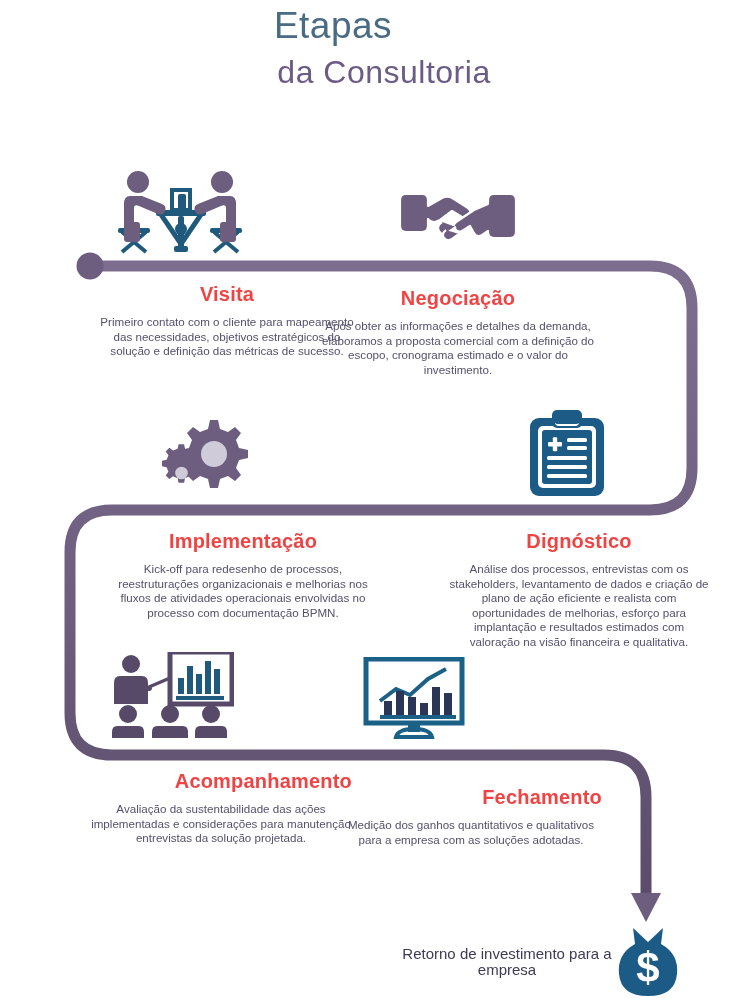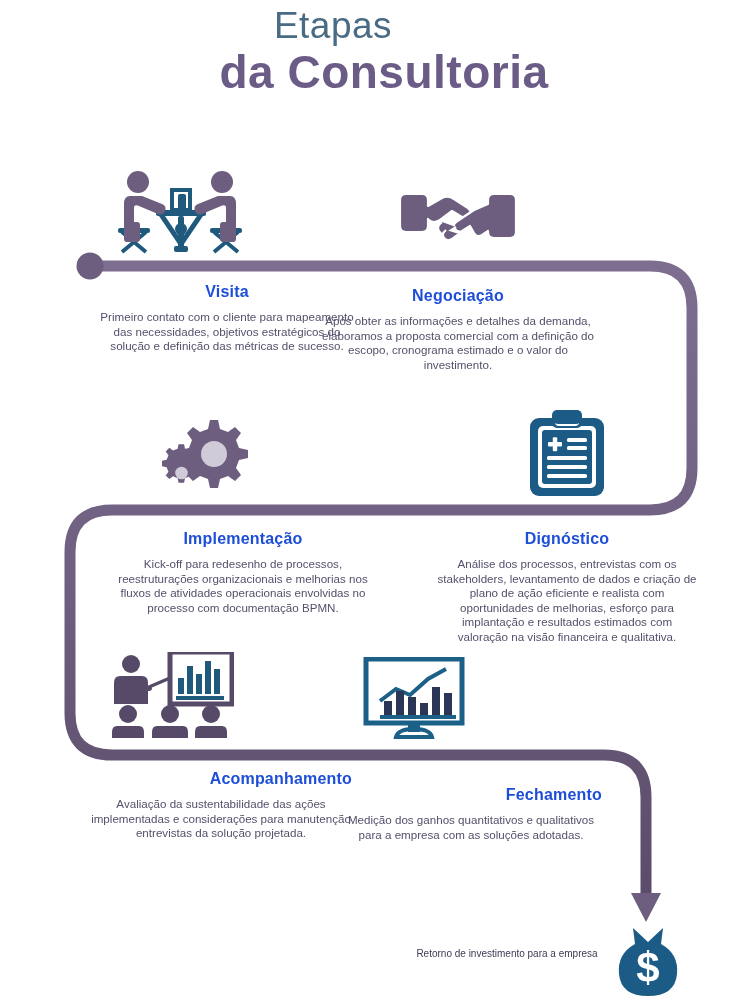--- a/index.html
+++ b/index.html
@@ -11,62 +11,62 @@
   }
   .stage{position:absolute;left:0;top:0;width:748px;height:800px;}
 
   
   .title-wrap{position:absolute;left:0;top:4px;width:748px;text-align:center;}
   .title-1{
     font-size:37px;line-height:44px;font-weight:400;color:#4a6b84;
     letter-spacing:.5px;margin-left:-82px;
   }
   .title-2{
-    font-size:46px;line-height:52px;font-weight:700;color:#6b5b87;
+    font-size:32px;line-height:52px;font-weight:400;color:#6b5b87;
     letter-spacing:.5px;margin-left:20px;margin-top:-2px;
   }
 
   
   .path-svg{position:absolute;left:0;top:0;width:748px;height:1004px;pointer-events:none;}
 
   
   .block{position:absolute;}
   .blk-title{
-    font-size:16px;font-weight:700;color:#1d4ed8;
+    font-size:20px;font-weight:700;color:#ef4444;
     text-align:center;margin:0 0 9px 0;letter-spacing:.2px;
   }
   .blk-body{
     font-size:11.6px;line-height:14.6px;color:#55506b;
     text-align:center;margin:0;
   }
 
   .b-visita{left:96px;top:283px;width:262px;}
   .b-negoc{left:322px;top:287px;width:272px;}
   .b-impl{left:112px;top:530px;width:262px;}
-  .b-diag{left:436px;top:530px;width:262px;}
+  .b-diag{left:448px;top:530px;width:262px;}
   .b-acomp{left:90px;top:770px;width:262px;}
   .b-fech{left:340px;top:770px;width:262px;margin-top:16px;}
 
   .b-acomp .blk-title,
   .b-fech  .blk-title{text-align:right;}
 
   
   .icon{position:absolute;}
   .ic-meeting{left:112px;top:166px;}
   .ic-hands{left:396px;top:186px;}
   .ic-gears{left:162px;top:416px;}
   .ic-clip{left:528px;top:410px;}
   .ic-present{left:112px;top:652px;}
   .ic-monitor{left:362px;top:657px;}
   .ic-bag{left:617px;top:926px;}
 
   
   .footer-note{
     position:absolute;left:398px;top:946px;width:218px;
-    font-size:10px;line-height:15.5px;color:#3f3a55;text-align:center;
+    font-size:15px;line-height:15.5px;color:#3f3a55;text-align:center;
   }
 </style>
 </head>
 <body>
 
 <div class="stage">
 
   <div class="title-wrap">
     <div class="title-1">Etapas</div>
     <div class="title-2">da Consultoria</div>

